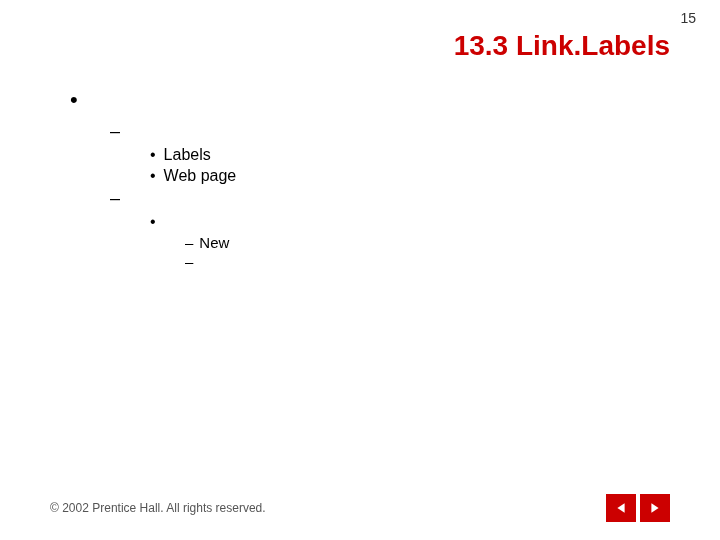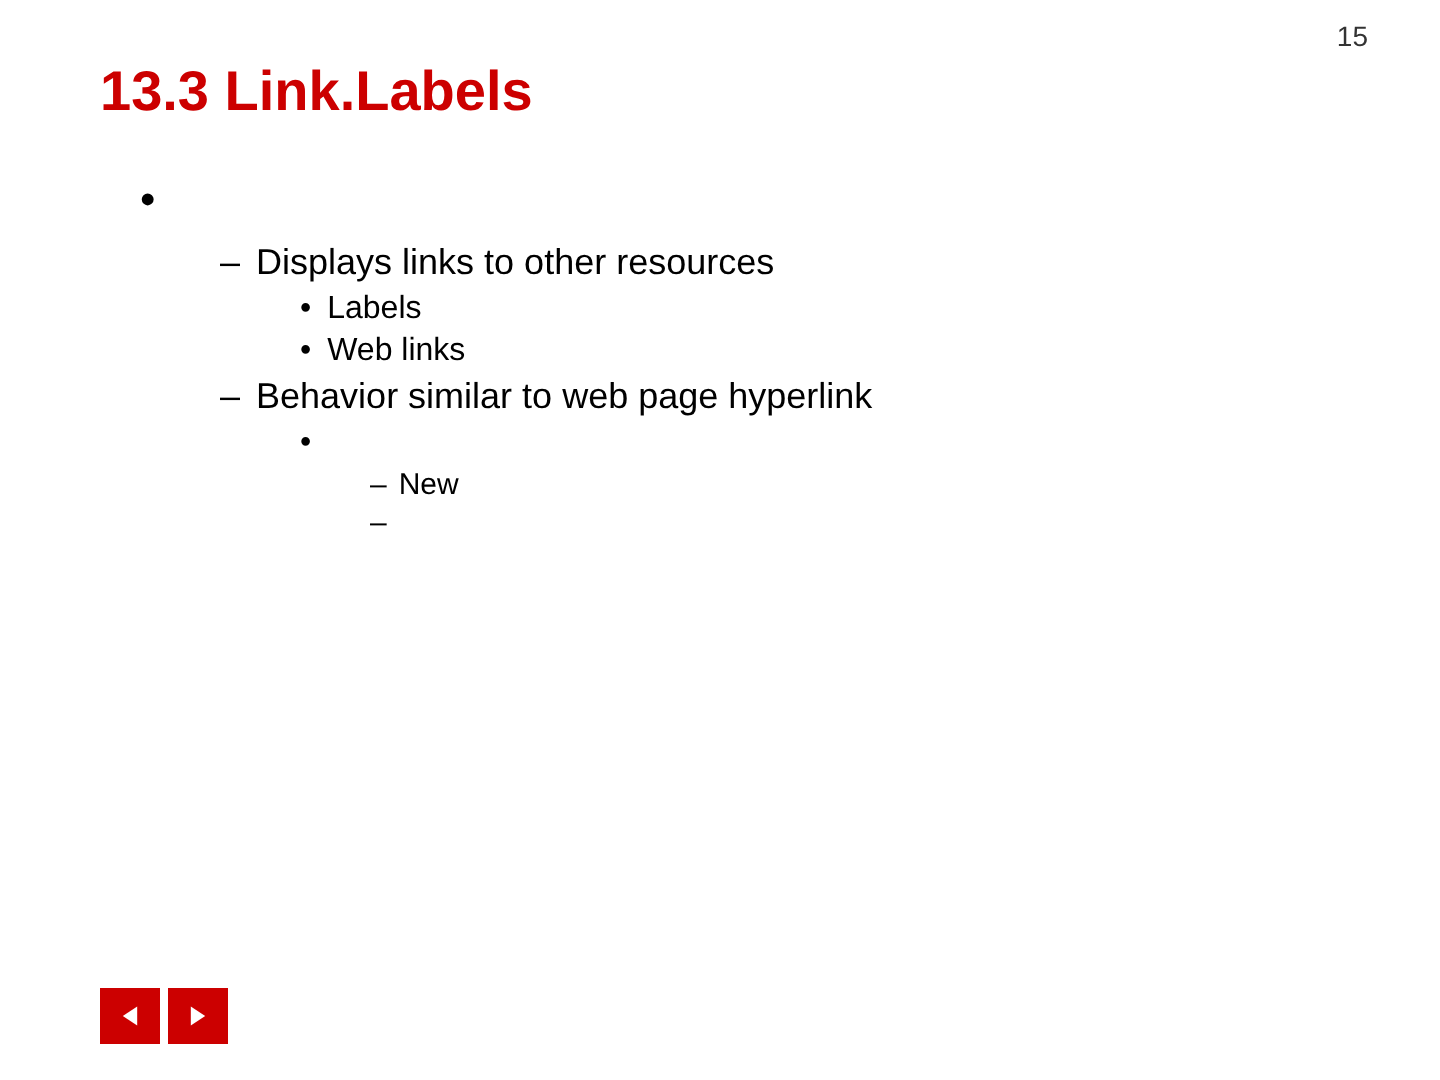--- a/index.html
+++ b/index.html
@@ -15,27 +15,27 @@
     .slide-container {
       width: 720px;
       height: 540px;
       position: relative;
       padding: 20px 50px 30px 50px;
     }
 
     .page-number {
       position: absolute;
       top: 10px;
-      right: 36px;
+      right: 24px;
       font-size: 14px;
       color: #333;
     }
 
     .slide-title {
-      text-align: left;
+      text-align: right;
       font-size: 28px;
       font-weight: bold;
       color: #cc0000;
       margin-top: 10px;
       margin-bottom: 25px;
     }
 
     .content {
       padding-left: 20px;
     }
@@ -141,54 +141,53 @@
   </div>
 
   <div class="content">
 
     <div class="bullet-l1">
       <span class="bullet-marker">•</span>
     </div>
 
     <div class="bullet-l2">
       <span class="dash-marker">–</span>
-      <span>Displays links to other resources</span>
     </div>
 
     <div class="bullet-l3">
       <span class="bullet-marker">•</span>
       <span>Labels</span>
     </div>
 
     <div class="bullet-l3">
       <span class="bullet-marker">•</span>
-      <span>Web links</span>
+      <span>Web page</span>
     </div>
 
     <div class="bullet-l2">
       <span class="dash-marker">–</span>
-      <span>Behavior similar to web page hyperlink</span>
     </div>
 
     <div class="bullet-l3">
       <span class="bullet-marker">•</span>
     </div>
 
     <div class="bullet-l4">
       <span class="dash-marker">–</span>
       <span>New</span>
     </div>
 
     <div class="bullet-l4">
       <span class="dash-marker">–</span>
     </div>
 
   </div>
 
   <div class="footer">
+    <span class="footer-text">© 2002 Prentice Hall.  All rights reserved.</span>
     <div class="nav-buttons">
       <button class="nav-btn">
         <svg viewBox="0 0 10 10">
           <polygon points="8,1 2,5 8,9"></polygon>
         </svg>
       </button>
       <button class="nav-btn">
         <svg viewBox="0 0 10 10">
           <polygon points="2,1 8,5 2,9"></polygon>
         </svg>

